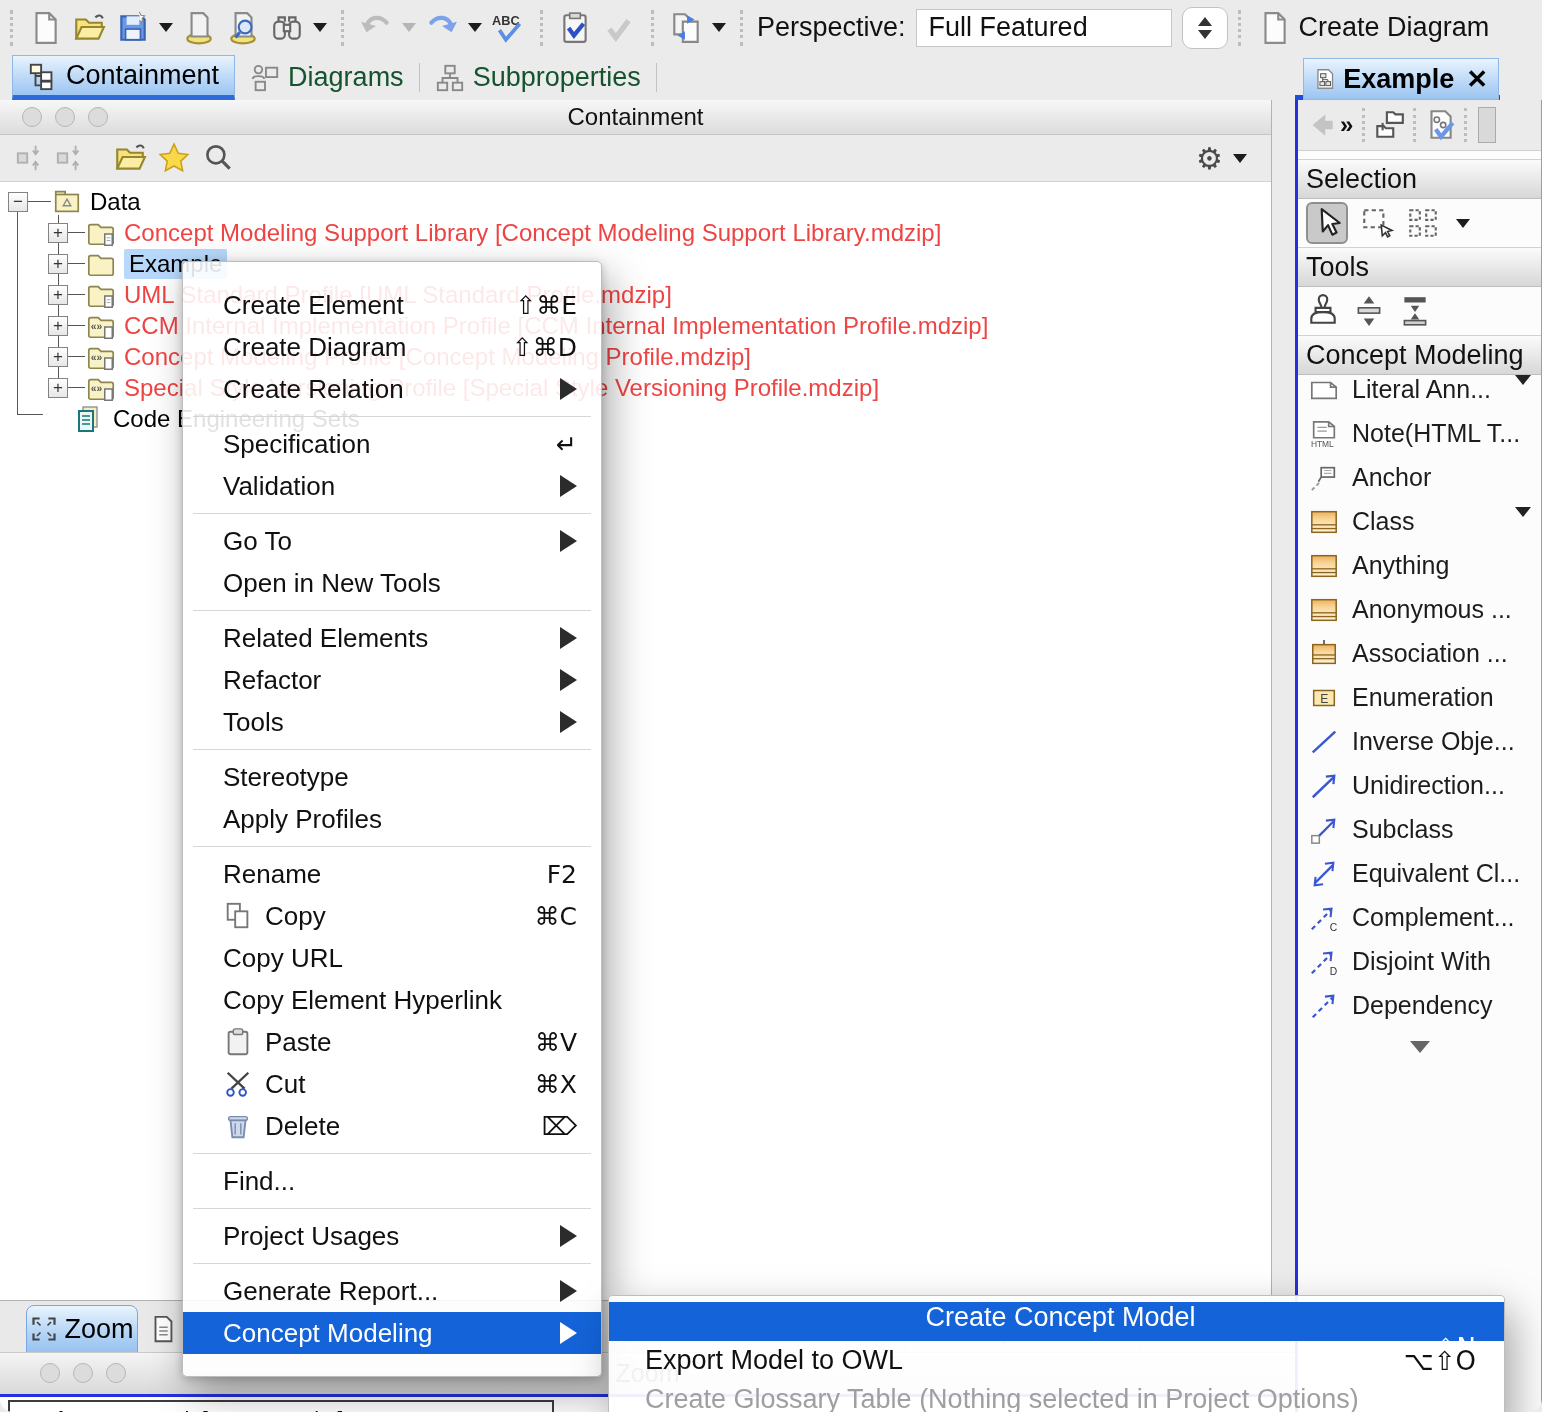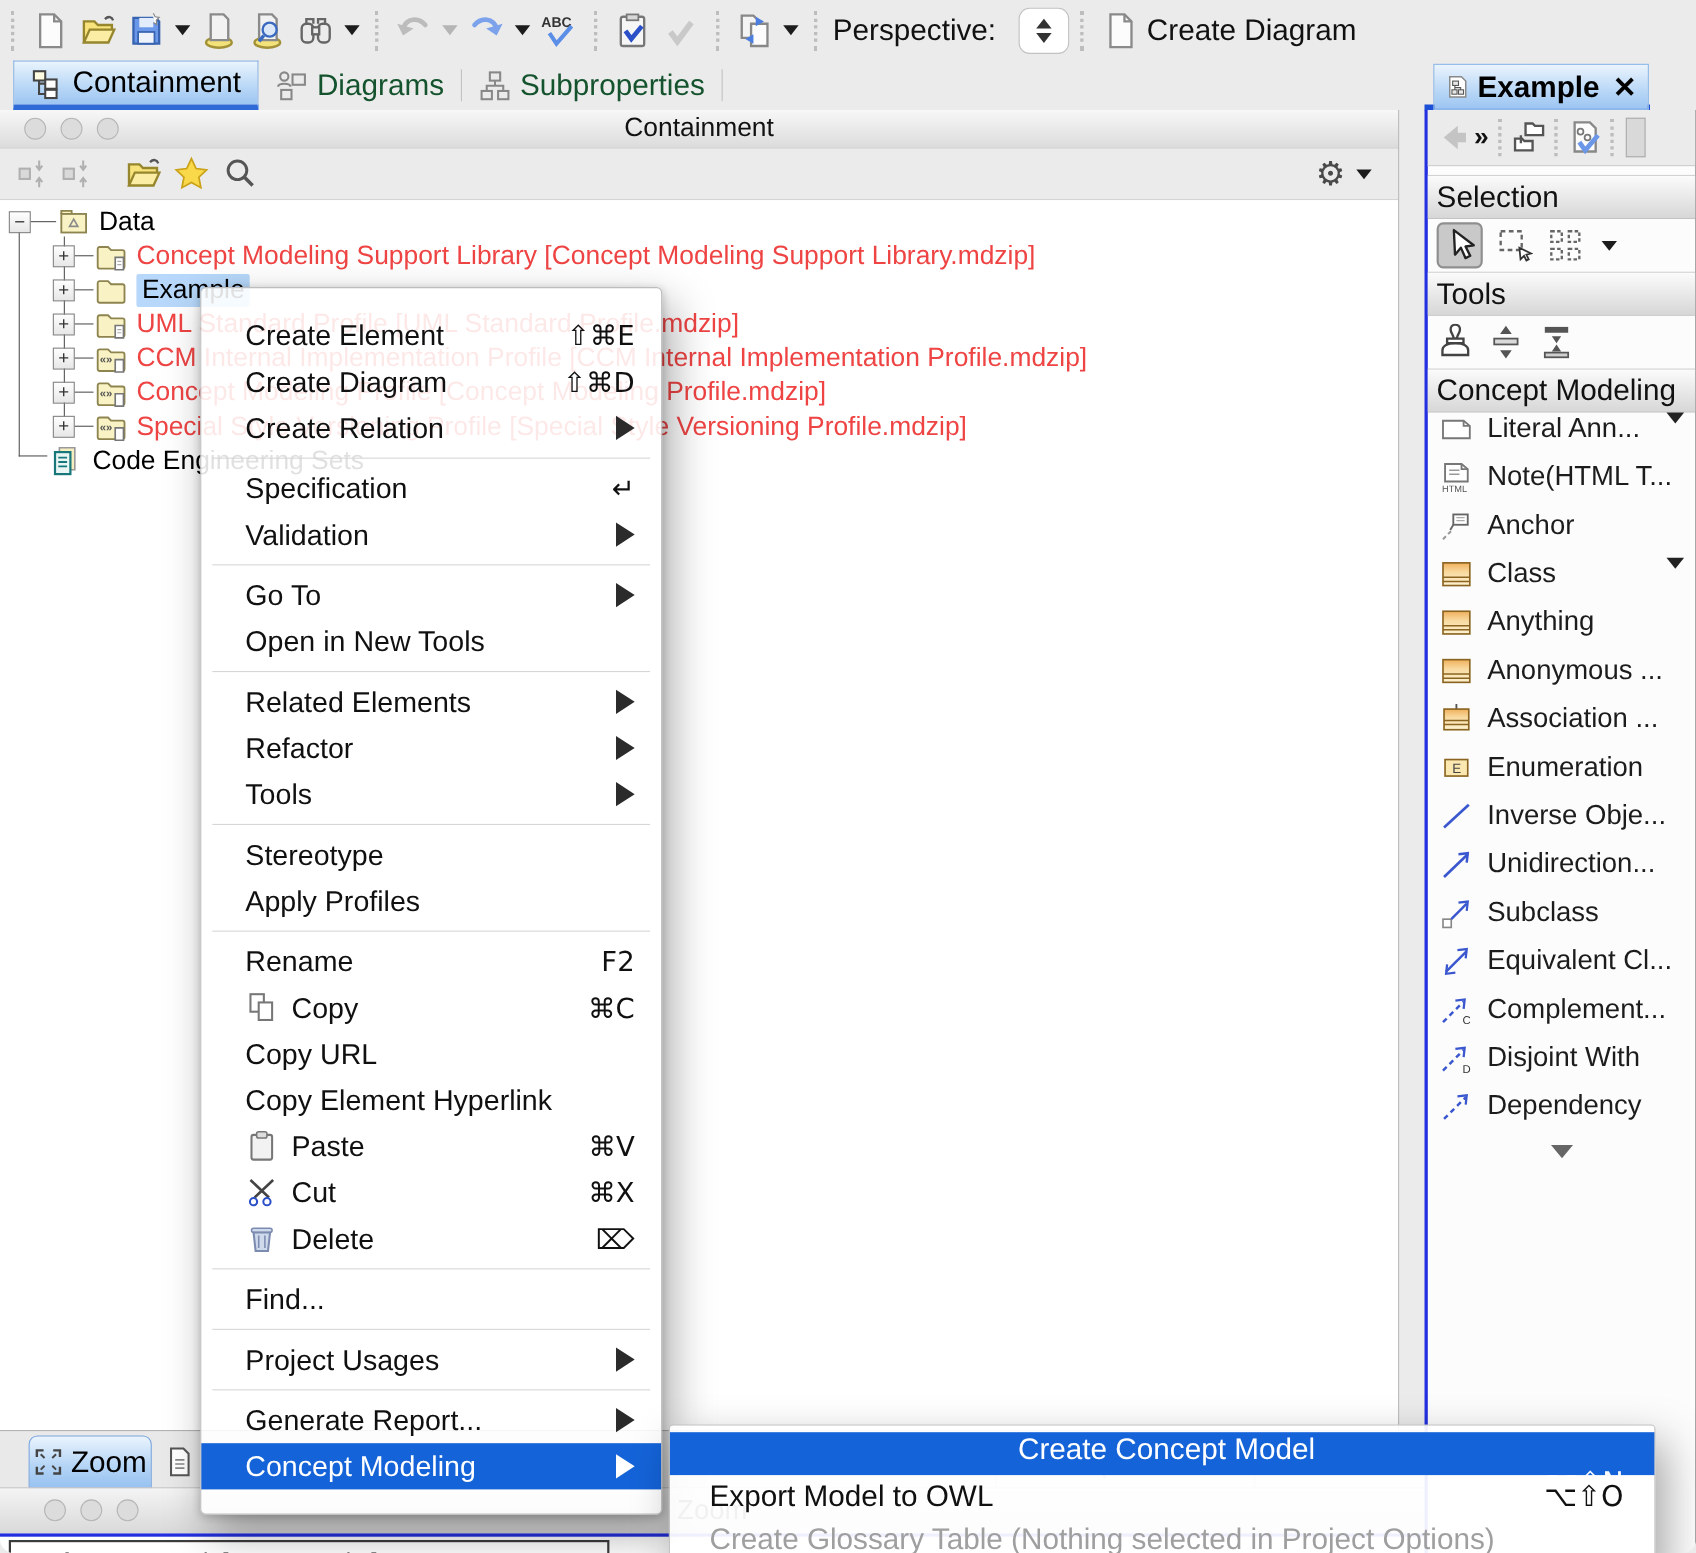--- a/index.html
+++ b/index.html
@@ -416,20 +416,21 @@
     <svg class="ic tb-ic">
         <use href="#i-check"></use>
       </svg>
     <span class="tb-sep"></span>
     <svg class="ic tb-ic">
         <use href="#i-transfer"></use>
       </svg>
     <span class="dd-tri"></span>
     <span class="tb-sep"></span>
     <span class="persp-label">Perspective:</span>
+    <span class="persp-combo">Full Featured</span>
     <span class="stepper">
         <span class="st-up"></span>
         <span class="st-dn"></span>
       </span>
     <span class="tb-sep"></span>
     <span class="create-diag">
       <svg class="ic">
           <use href="#i-new"></use>
         </svg>
       <span>Create Diagram</span>
@@ -536,21 +537,21 @@
             <span class="tlabel">Concept Modeling Profile [Concept Modeling Profile.mdzip]</span>
           </div>
           <div class="trow child" style="padding-left: 48px;">
             <span class="exp">+</span>
             <svg class="ic" style="width: 30px; height: 30px; margin-left: 18px;">
               <use href="#i-profile"></use>
             </svg>
             <span class="tlabel">Special Style Versioning Profile [Special Style Versioning Profile.mdzip]</span>
           </div>
         </div>
-      <div class="trow code" style="padding-left:44px;">
+      <div class="trow code" style="padding-left:44px;margin-left:29px;">
         <svg class="ic ticon" style="width:32px;height:32px">
             <use href="#i-codeeng"></use>
           </svg>
         <span class="tlabel">Code Engineering Sets</span>
       </div>
     </div>
   </div>
 
   <div class="ex-underline"></div>
   <div class="extab">

